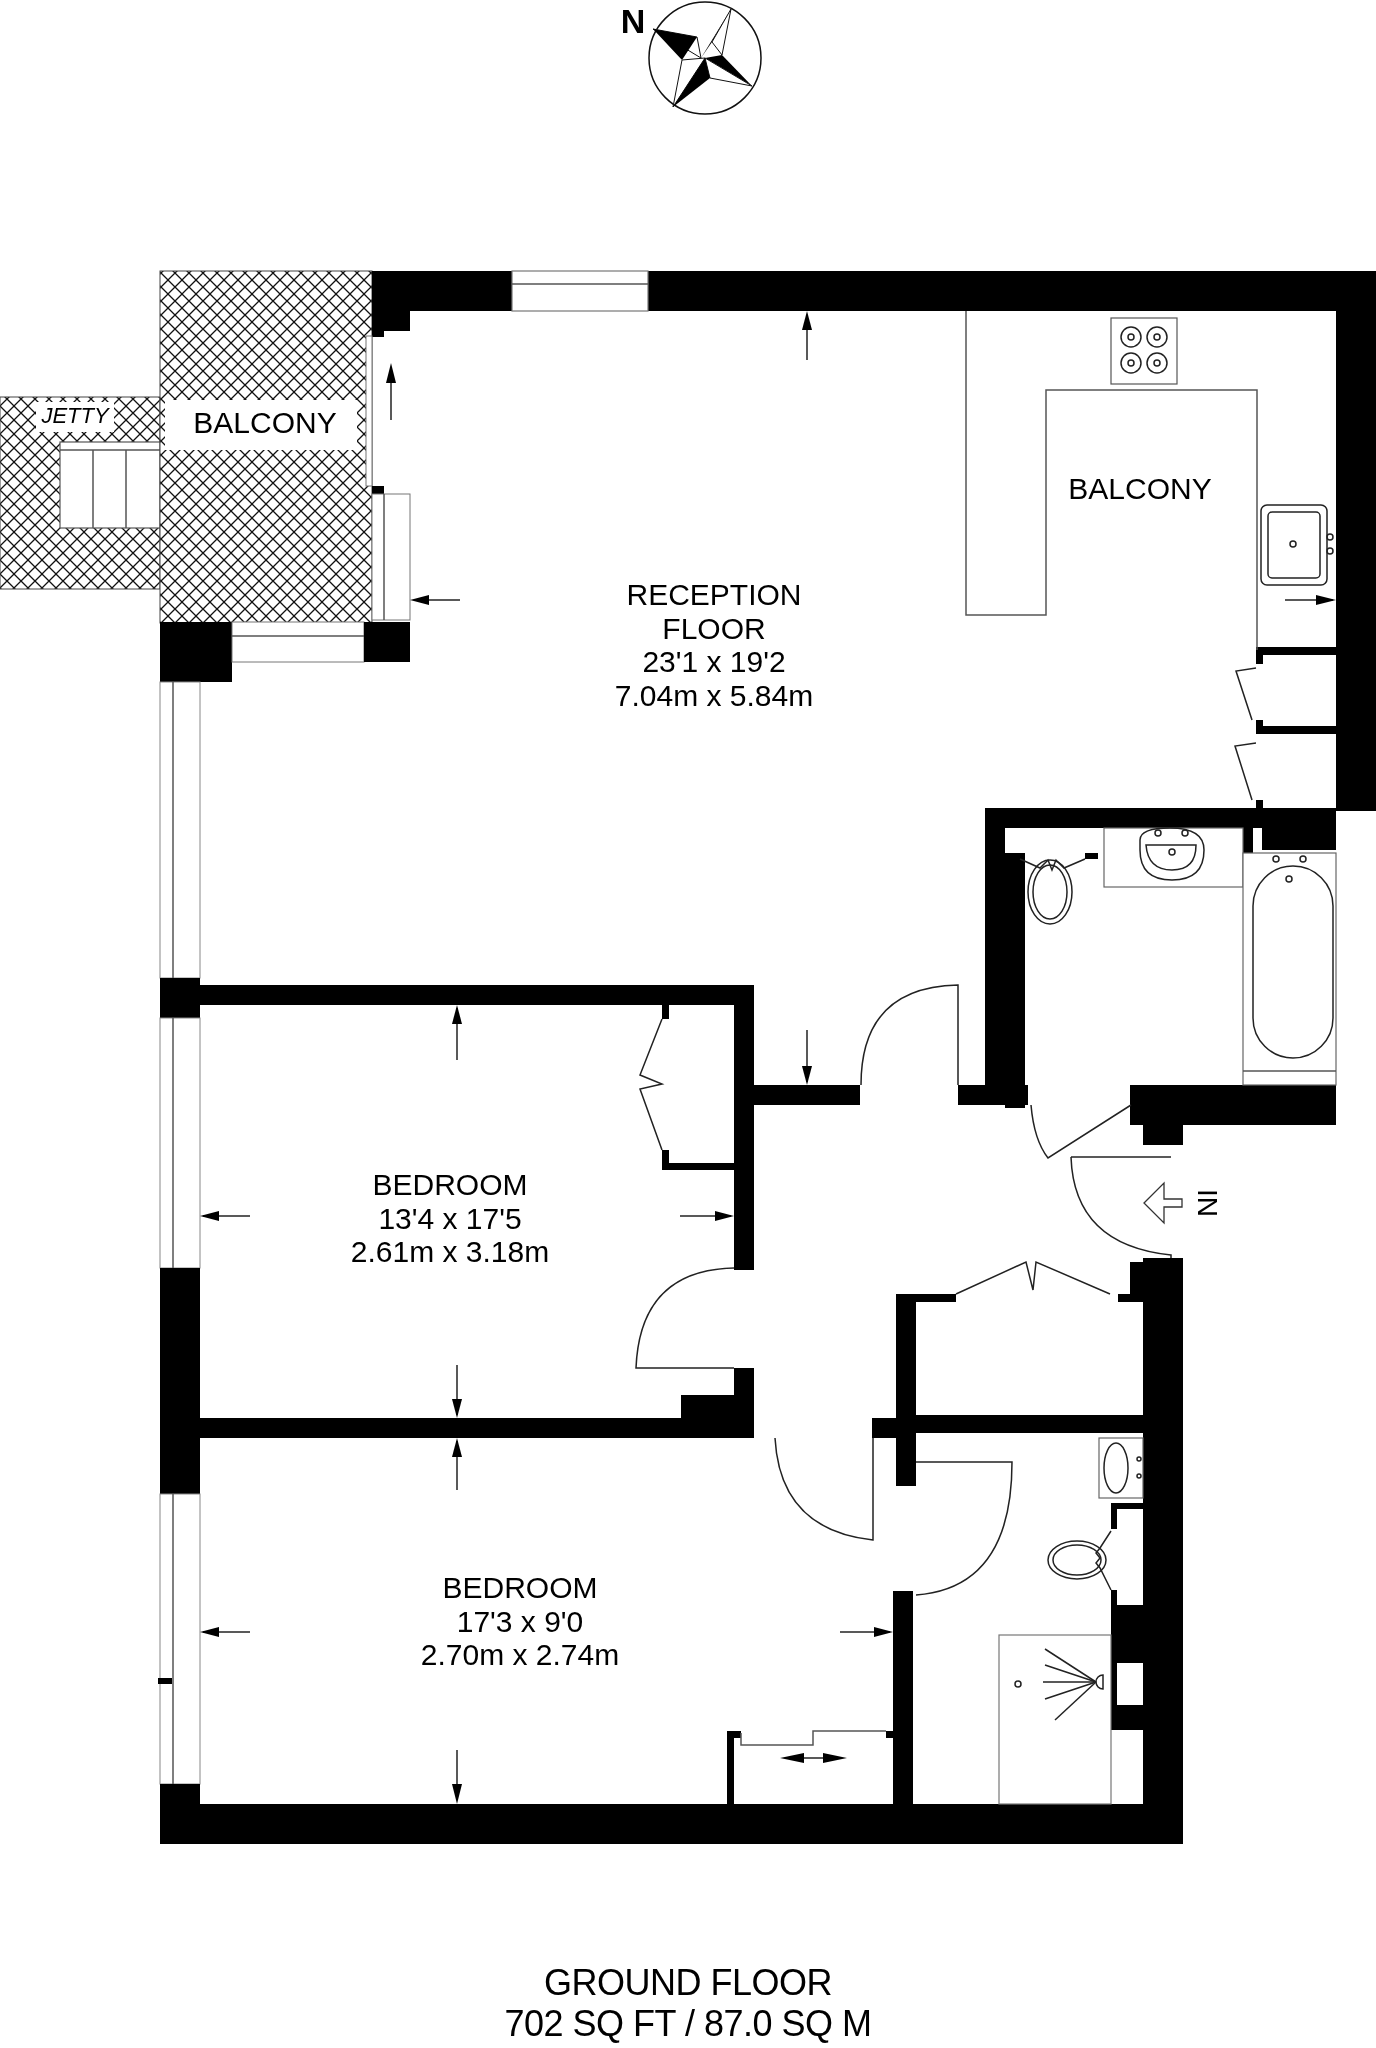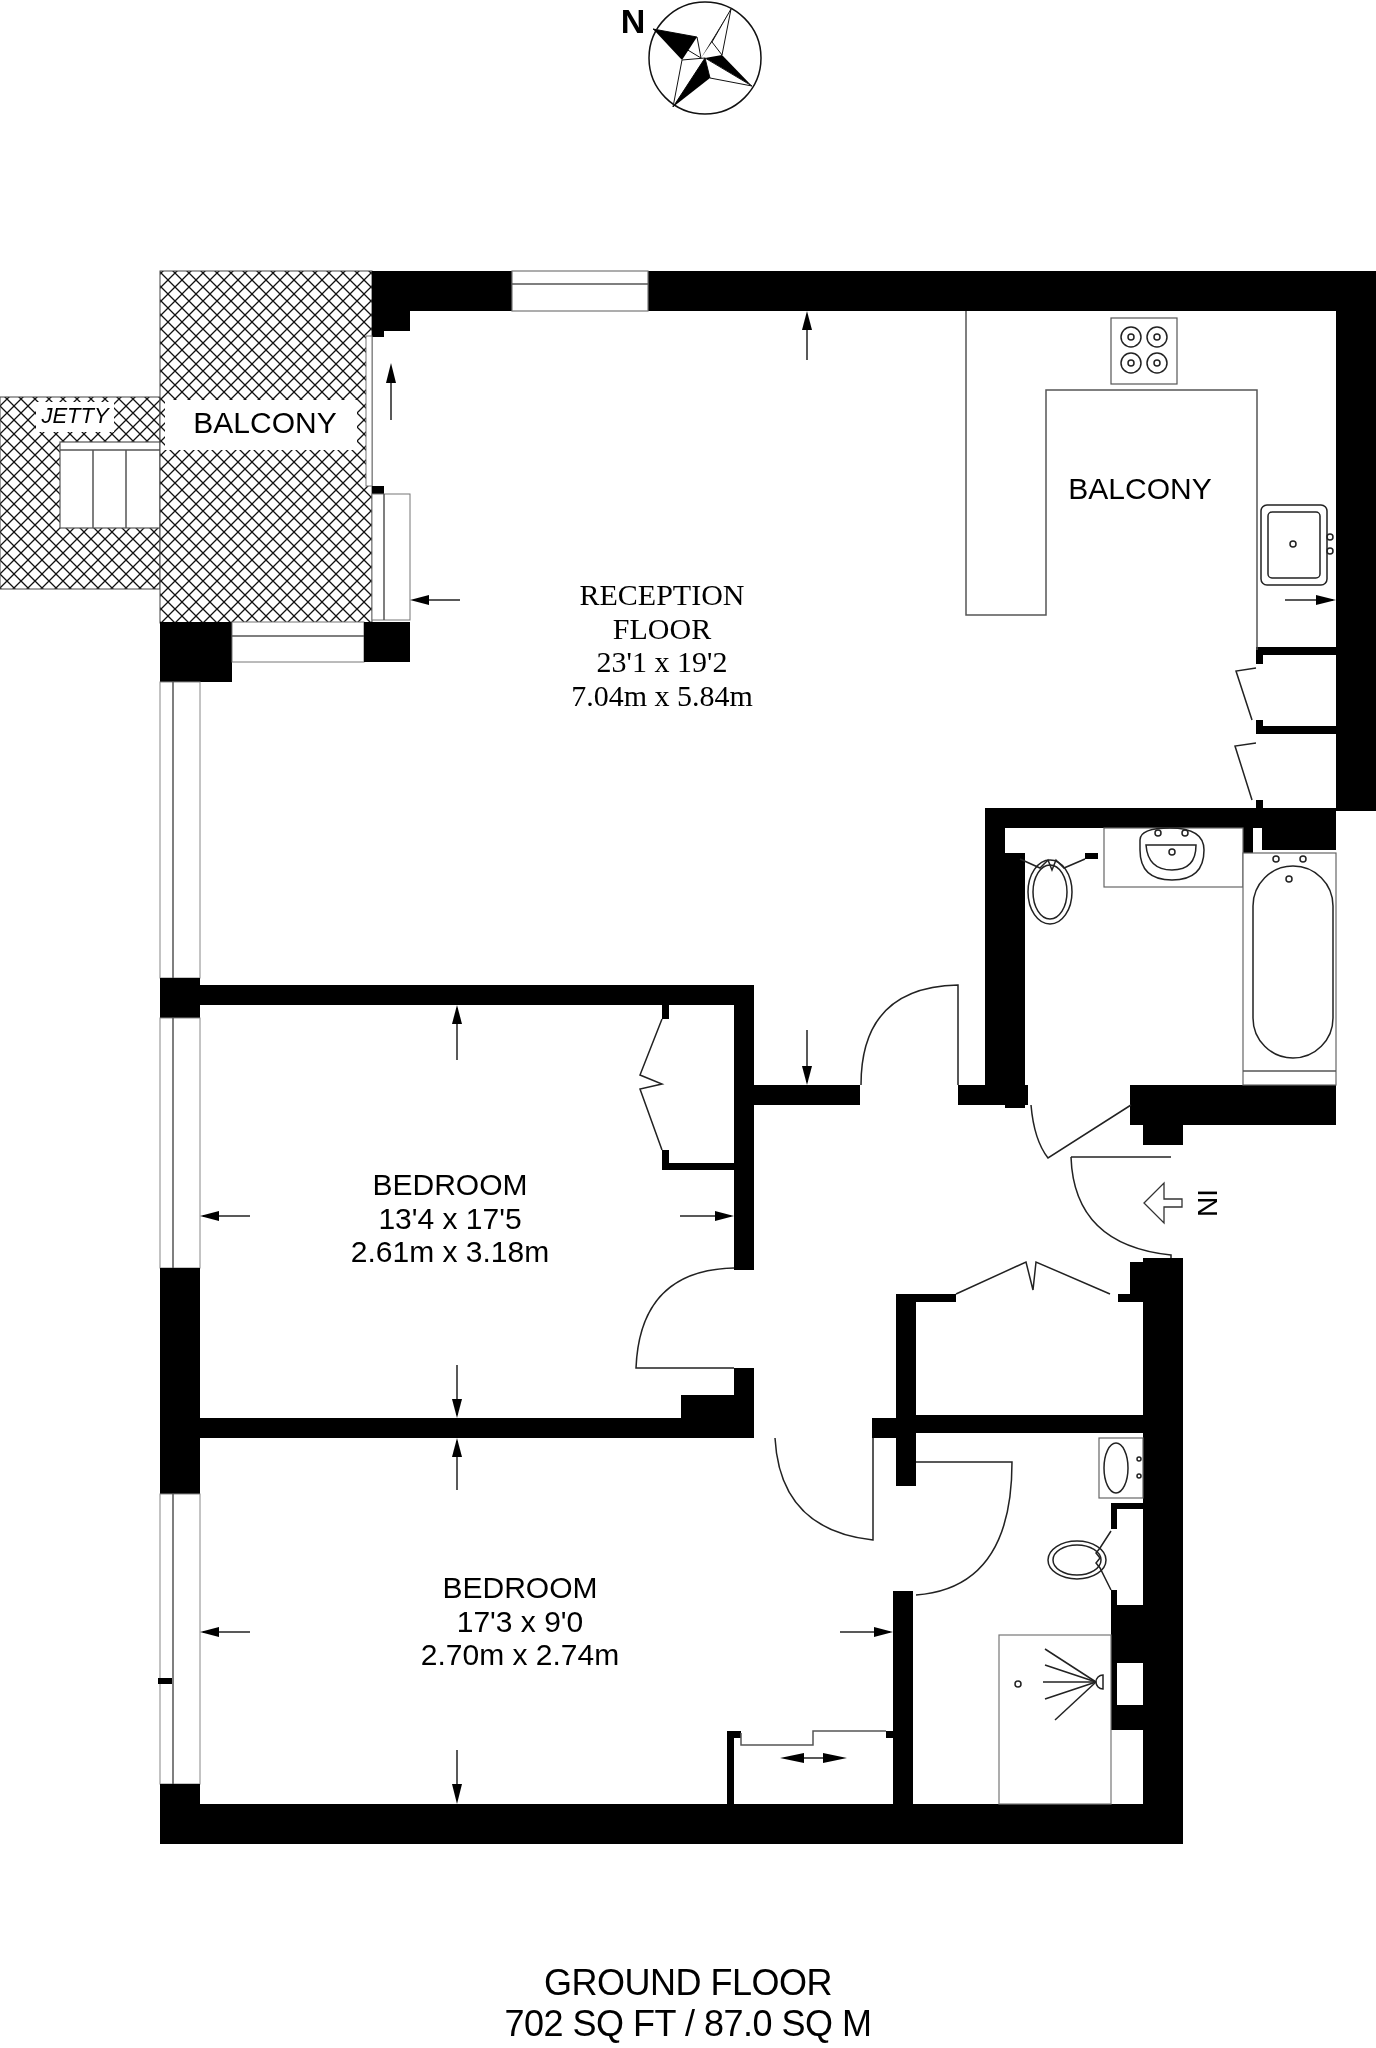--- a/index.html
+++ b/index.html
@@ -271,21 +271,21 @@
     <polygon points="1144,1203 1164,1183 1164,1199 1182,1199 1182,1207 1164,1207 1164,1223" fill="#fff" stroke="#333" stroke-width="1.3"></polygon>
   </g>
 </svg>
 
 <div class="lbl north" style="left:618px; top:2px; width:30px;">N</div>
 
 <div class="lbl small" style="left:36px; top:404px; width:78px;">JETTY</div>
 <div class="lbl room" style="left:180px; top:406px; width:170px;">BALCONY</div>
 <div class="lbl room" style="left:1060px; top:472px; width:160px;">BALCONY</div>
 
-<div class="lbl room" style="left:512px; top:578px; width:300px;font-family:Liberation Serif, serif;">
+<div class="lbl room" style="left:564px; top:578px; width:300px;">
   <div>RECEPTION</div>
   <div>FLOOR</div>
   <div>23'1 x 19'2</div>
   <div>7.04m x 5.84m</div>
 </div>
 
 <div class="lbl room" style="left:320px; top:1168px; width:260px;">
   <div>BEDROOM</div>
   <div>13'4 x 17'5</div>
   <div>2.61m x 3.18m</div>

